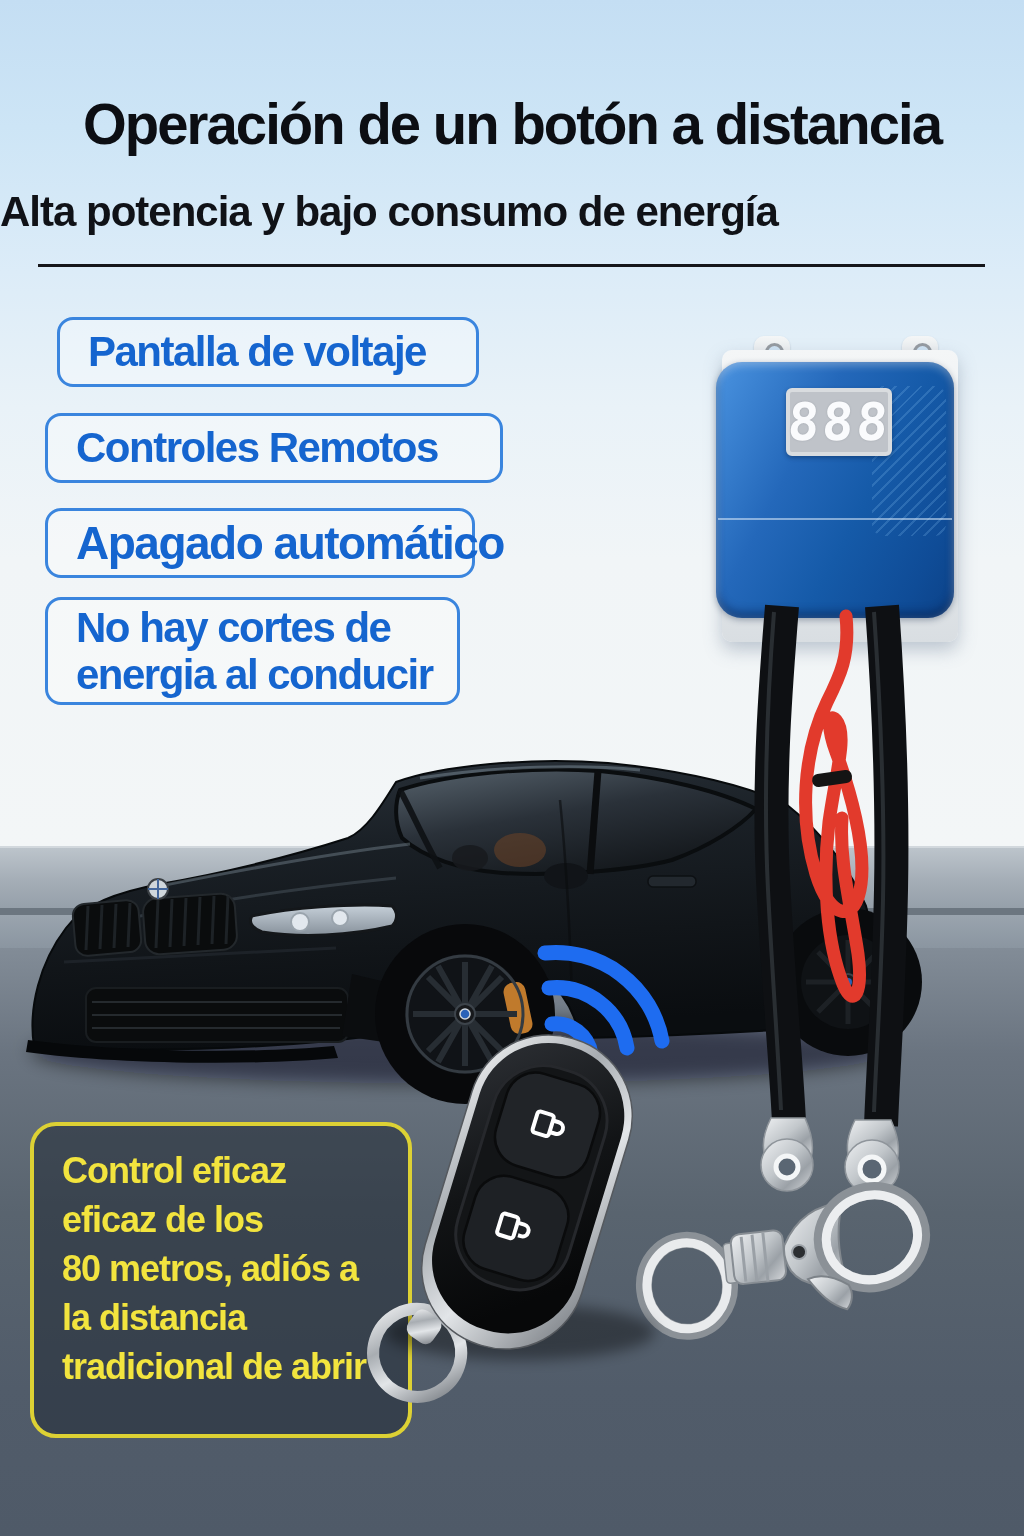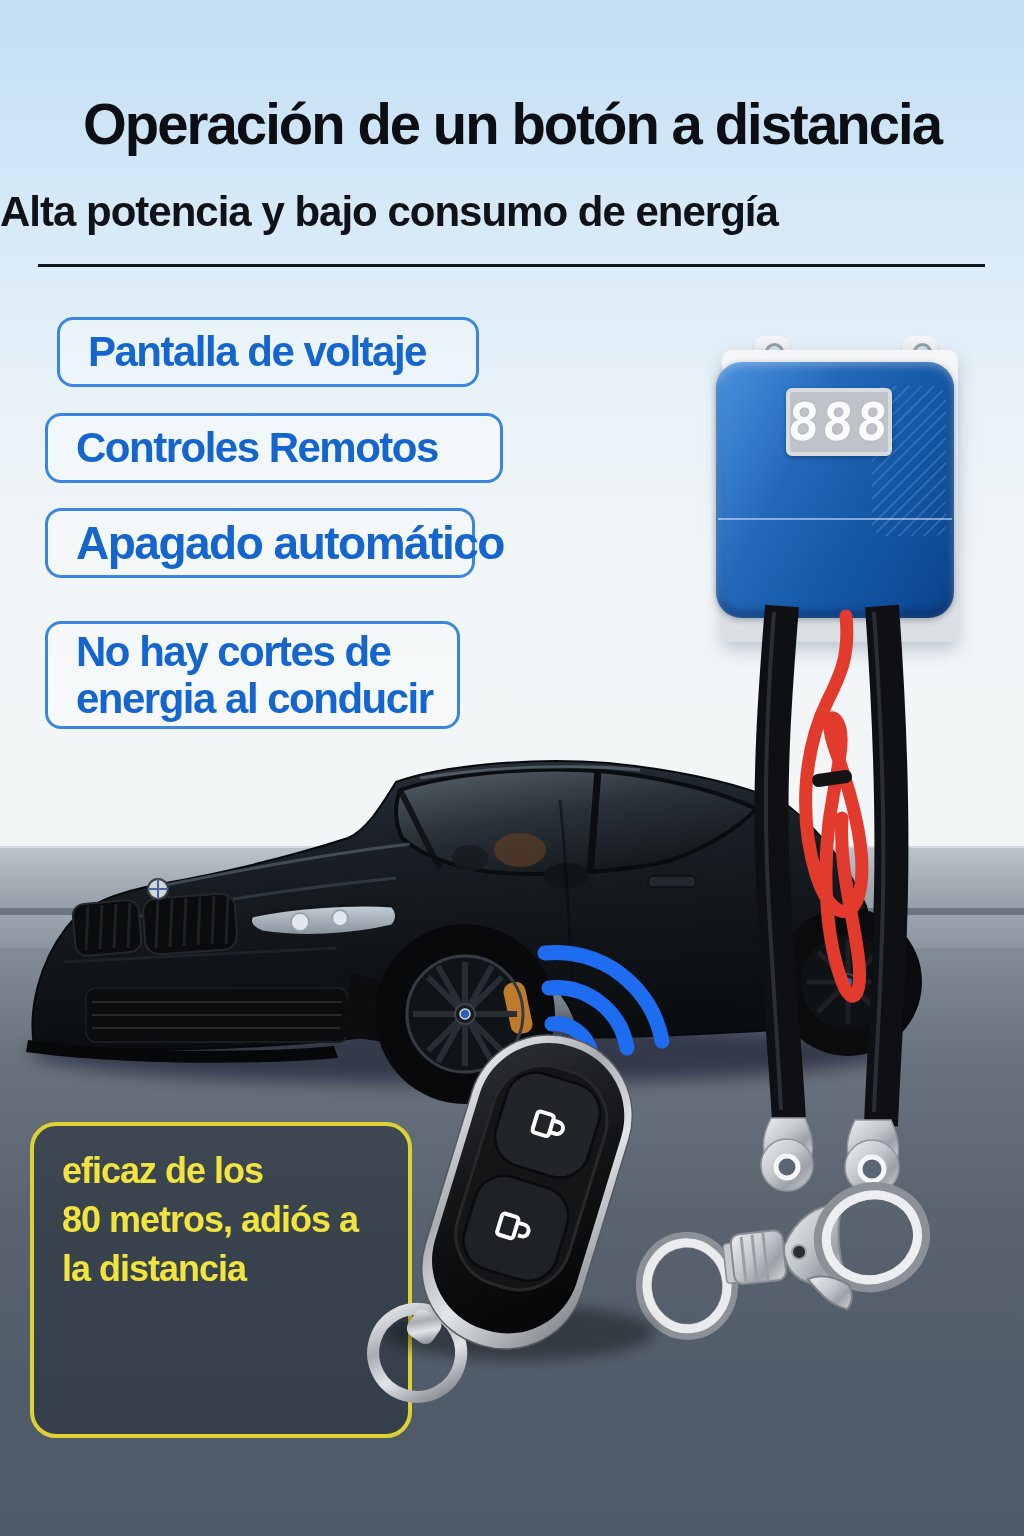--- a/index.html
+++ b/index.html
@@ -25,21 +25,21 @@
   .divider{position:absolute;left:38px;top:264px;width:947px;height:3px;background:#15161a;}
 
   
   .feature{position:absolute;left:45px;border:3px solid #3a85de;border-radius:16px;
            background:rgba(255,255,255,0.32);color:#1565cf;font-weight:bold;font-size:42px;
            letter-spacing:-1.5px;padding-left:28px;display:flex;align-items:center;white-space:nowrap;}
   .f1{top:317px;width:422px;height:70px;margin-left:12px;}
   .f2{top:413px;width:458px;height:70px;}
   .f3{top:508px;width:430px;height:70px;overflow:visible;font-size:46px;}
   .f3 .flabel{position:relative;z-index:0;}
-  .f4{top:621px;width:415px;height:108px;white-space:normal;line-height:47px;align-items:center;}
+  .f4{top:597px;width:415px;height:108px;white-space:normal;line-height:47px;align-items:center;}
 
   
   .device{position:absolute;left:716px;top:330px;width:244px;height:332px;}
   .dtab{position:absolute;top:6px;width:36px;height:28px;background:linear-gradient(180deg,#f4f6f7,#e2e6e9);
         border-radius:10px 10px 2px 2px;box-shadow:0 1px 2px rgba(100,115,130,.4);}
   .dtab.t1{left:38px;} .dtab.t2{left:186px;}
   .dtab::after{content:"";position:absolute;left:11px;top:7px;width:13px;height:13px;border-radius:50%;
         background:#cfe3f4;border:3px solid #959ba1;}
   .dplate{position:absolute;left:6px;top:20px;width:236px;height:292px;border-radius:10px;
         background:linear-gradient(180deg,#f4f6f7 0%,#e8ebee 55%,#d9dee2 100%);
@@ -231,23 +231,25 @@
       <path d="M744,1233 V1278 M755,1232 V1279 M766,1231 V1280" stroke="#9aa0a6" stroke-width="3"></path>
       <path d="M786,1246 C800,1220 824,1208 848,1210 C840,1232 838,1260 844,1284 C824,1294 800,1288 790,1272 C785,1262 784,1254 786,1246 Z" fill="url(#metalGrad)" stroke="#82888e" stroke-width="2"></path>
       <ellipse cx="874" cy="1247" rx="50" ry="46" fill="none" stroke="#8b9197" stroke-width="17" transform="rotate(-14 874 1247)"></ellipse>
       <ellipse cx="874" cy="1247" rx="46" ry="42" fill="none" stroke="#eceef0" stroke-width="9" transform="rotate(-14 874 1247)"></ellipse>
       <path d="M806,1282 C816,1298 826,1310 842,1316 C848,1310 850,1300 846,1292 C832,1282 818,1278 806,1282 Z" fill="url(#metalGrad)" stroke="#7c8288" stroke-width="2"></path>
       <circle cx="800" cy="1254" r="7" fill="#2b2e31" stroke="#9ca2a8" stroke-width="2"></circle>
     </g>
   </svg>
 
   <div class="info-box">
+    <div class="info-line">Control eficaz</div>
     <div class="info-line">eficaz de los</div>
     <div class="info-line">80 metros, adiós a</div>
     <div class="info-line">la distancia</div>
+    <div class="info-line">tradicional de abrir</div>
   </div>
 
   <svg class="fob-layer" width="1024" height="1536" viewBox="0 0 1024 1536">
     <defs>
       <linearGradient id="chromeV" x1="0" y1="0" x2="1" y2="1">
         <stop offset="0" stop-color="#f4f5f6"></stop>
           <stop offset="0.35" stop-color="#a8adb2"></stop>
         <stop offset="0.6" stop-color="#e2e5e8"></stop>
           <stop offset="1" stop-color="#6f747a"></stop>
       </linearGradient>

